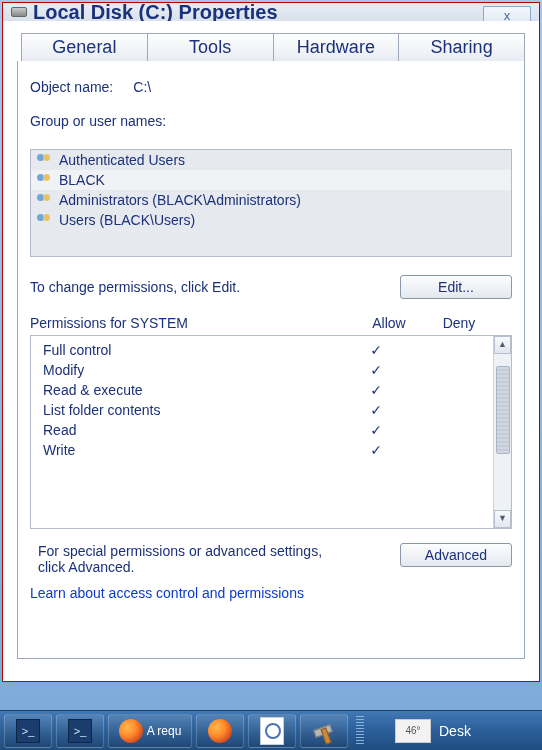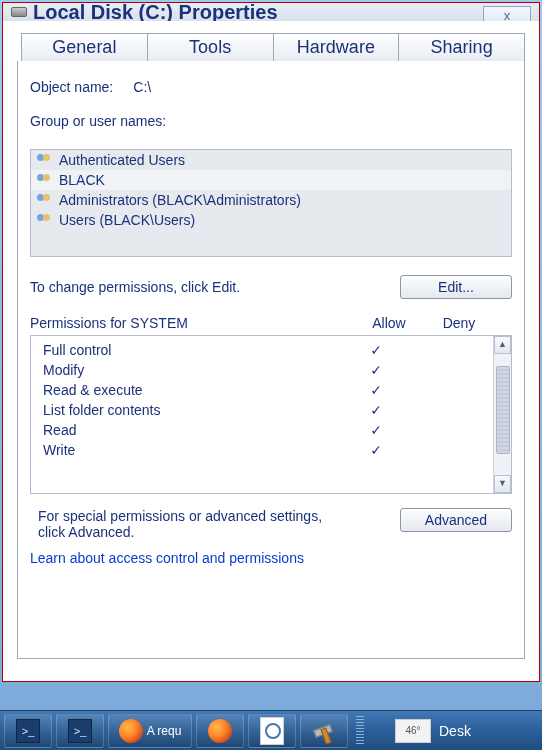--- a/index.html
+++ b/index.html
@@ -143,21 +143,21 @@
   }
   .perm-header {
     display: flex;
     font-size: 14px;
     margin-bottom: 4px;
   }
   .perm-header .ph-name { flex: 1; }
   .perm-header .ph-col { width: 70px; text-align: center; }
   .perm-box {
     border: 1px solid #b2bccd;
-    height: 159px;
+    height: 194px;
     position: relative;
     overflow: hidden;
   }
   .perm-rows { padding: 4px 0; }
   .perm-row {
     display: flex;
     align-items: center;
     padding: 2px 12px;
     font-size: 14px;
     color: #1b317a;

